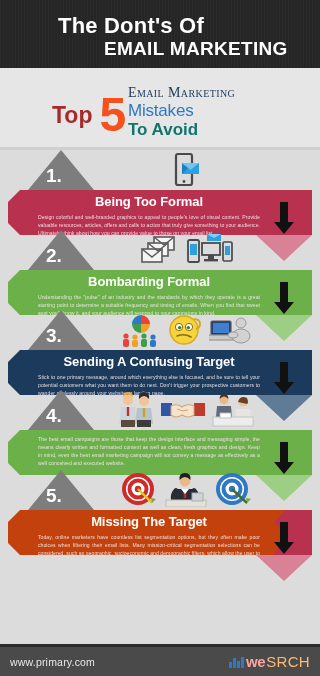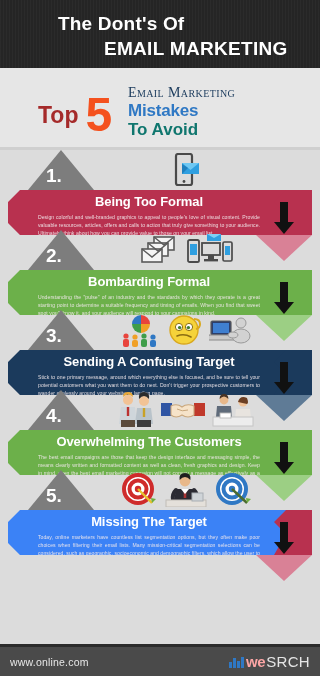--- a/index.html
+++ b/index.html
@@ -15,51 +15,51 @@
   .header {
     position:relative; width:320px; height:68px;
     background:#252525;
     background-image:repeating-linear-gradient(90deg,
         rgba(255,255,255,0.028) 0px, rgba(255,255,255,0.028) 1px,
         rgba(0,0,0,0) 1px, rgba(0,0,0,0) 3px);
     overflow:hidden;
   }
   .hdr-l1 {
     position:absolute; left:58px; top:13px;
-    color:#fff; font-size:19px; font-weight:bold; letter-spacing:0.2px;
+    color:#fff; font-size:22px; font-weight:bold; letter-spacing:0.2px;
   }
   .hdr-l2 {
     position:absolute; left:104px; top:38px;
     color:#fff; font-size:19px; font-weight:bold; letter-spacing:0.3px;
   }
 
   
   .subband {
     position:relative; width:320px; height:82px;
     background:#e6e6e6;
     border-bottom:3px solid #cfcfcf;
     overflow:hidden;
   }
-  .sub-top { position:absolute; left:38px; top:20px; display:flex; align-items:flex-end; }
+  .sub-top { position:absolute; left:52px; top:20px; display:flex; align-items:flex-end; }
   .sub-top-word {
     color:#a52a2a; font-size:23px; font-weight:bold;
     font-family:"Liberation Sans", sans-serif; line-height:1;
   }
   .sub-num {
     color:#f4511e; font-size:48px; font-weight:bold; line-height:0.82;
     margin-left:7px; position:relative; top:7px;
     font-family:"Liberation Sans", sans-serif;
   }
   .sub-right { position:absolute; left:128px; top:18px; }
   .sub-em {
     color:#1a3a5c; font-size:14px; font-family:"Liberation Serif", serif;
     font-variant:small-caps; letter-spacing:0.4px; line-height:1.05;
   }
   .sub-mis {
-    color:#2f78c4; font-size:17px; font-weight:bold; letter-spacing:-0.2px;
+    color:#2f78c4; font-size:17px; font-weight:normal; letter-spacing:-0.2px;
     line-height:1.05; margin-top:1px;
   }
   .sub-avoid {
     color:#0f766e; font-size:17px; font-weight:bold; letter-spacing:0px;
     line-height:1.02; margin-top:1px;
   }
 
   
   .sections { position:relative; width:320px; }
   .section { position:relative; width:320px; }
@@ -124,21 +124,21 @@
   }
   .foot-url { color:#e8e8e8; font-size:10.5px; letter-spacing:0.2px; }
   .foot-logo { display:flex; align-items:center; gap:1px; }
   .logo-mark {
     display:inline-block; width:16px; height:12px; position:relative;
   }
   .logo-mark i {
     position:absolute; bottom:0; width:3px; background:#2f78c4; display:block;
   }
   .logo-we { color:#fca5a5; font-size:15px; font-weight:bold; letter-spacing:-0.3px; }
-  .logo-srch { color:#e5e5e5; font-size:15px; font-weight:normal; letter-spacing:0.3px; }
+  .logo-srch { color:#fdba74; font-size:15px; font-weight:normal; letter-spacing:0.3px; }
 
   
   .ic { display:inline-block; }
 </style>
 </head>
 <body>
 
 <div id="page">
 
   <div class="header">
@@ -306,21 +306,20 @@
         <circle cx="31" cy="9" r="4.6" fill="#f0c49b"></circle>
               <path d="M26 9 q2 -7 9 -4 q2 5 -0 6" fill="#6b3f24"></path>
         <path d="M24 16 L38 16 L39 26 L23 26 Z" fill="#e8e4df"></path>
         <rect x="1" y="24" width="40" height="9" fill="#ededed" stroke="#c4c4c4" stroke-width="1"></rect>
         <rect x="8" y="20" width="11" height="5" fill="#fff" stroke="#b8b8b8" stroke-width="0.9"></rect>
             </svg></span>
         </div>
         <div class="tri" style="top: 0px; border-bottom-color: rgb(125, 125, 125);"></div>
         <div class="tri-num" style="top: 16px;">4.</div>
         <div class="banner" style="top: 40px; height: 45px; background: rgb(108, 176, 74);">
-          <div class="ban-title">Overwhelming The Customers</div>
           <div class="ban-body">The best email campaigns are those that keep the design interface and messaging simple, the means clearly written and formatted content as well as clean, fresh graphics and design. Keep in mind, even the best email marketing campaign will not convey a message as effectively as a well conceived and executed website.</div>
         </div>
       </div>
       <div class="section" style="height: 80px;">
         <div class="arrow-shaft" style="top: 40px; height: 45px; background: rgb(184, 49, 79);"></div>
         <div class="arrow-head" style="top: 85px; background: rgb(217, 129, 150);"></div>
         <div class="arrow-glyph" style="top: 52px;">
           <div class="stem" style="height: 20px;"></div>
           <div class="tip"></div>
         </div>
@@ -346,31 +345,31 @@
           <span class="ic"><svg width="36" height="34" viewBox="0 0 36 34">
         <circle cx="17" cy="16" r="14" fill="#fff" stroke="#2f78c4" stroke-width="4"></circle>
         <circle cx="17" cy="16" r="8.5" fill="#fff" stroke="#2f78c4" stroke-width="4"></circle>
         <circle cx="17" cy="16" r="3.2" fill="#2f78c4"></circle>
         <path d="M17 16 L32 30" stroke="#4a6b2f" stroke-width="2.4"></path>
         <path d="M32 30 l-1 -5 l5 1 Z" fill="#6fae3f"></path>
             </svg></span>
         </div>
         <div class="tri" style="top: 0px; border-bottom-color: rgb(125, 125, 125);"></div>
         <div class="tri-num" style="top: 16px;">5.</div>
-        <div class="banner" style="top: 40px; height: 45px; background: #3b82f6;">
+        <div class="banner" style="top: 40px; height: 45px; background: #c2410c;">
           <div class="ban-title">Missing The Target</div>
           <div class="ban-body">Today, online marketers have countless list segmentation options, but they often make poor choices when filtering their email lists. Many mission-critical segmentation selections can be considered, such as geographic, socioeconomic and demographic filters, which allow the user to refine a list.</div>
         </div>
       </div>
     </div>
 
   <div class="spacer" id="spacer" style="height: 94px;"></div>
 
   <div class="footer">
-    <span class="foot-url">www.online.com</span>
+    <span class="foot-url">www.primary.com</span>
     <span class="foot-logo">
       <span class="logo-mark">
         <i style="left:0;height:6px;"></i>
           <i style="left:4px;height:10px;"></i>
         <i style="left:8px;height:7px;"></i>
           <i style="left:12px;height:11px;"></i>
       </span>
       <span class="logo-we">we</span>
       <span class="logo-srch">SRCH</span>
     </span>

